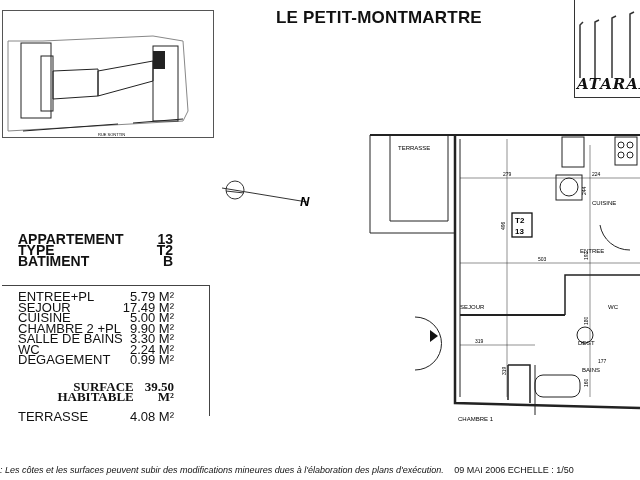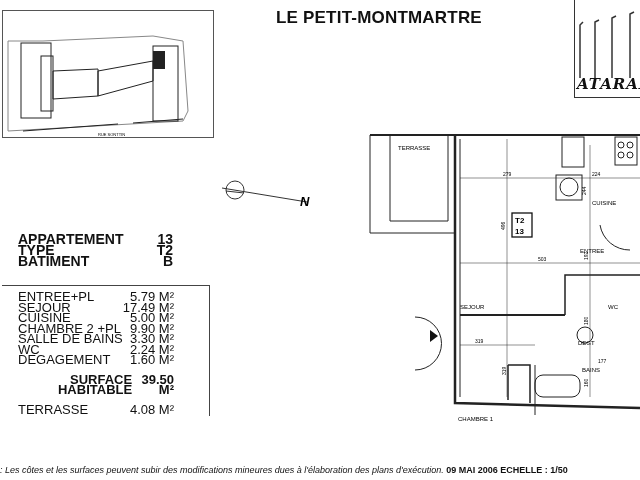--- a/index.html
+++ b/index.html
@@ -6,24 +6,24 @@
   body{width:640px;height:480px;background:#fff;position:relative;overflow:hidden;font-family:"Liberation Sans",sans-serif;color:#111;}
   .abs{position:absolute;}
   .title{left:276px;top:8px;font-size:17px;font-weight:bold;letter-spacing:0.2px;}
   .site-plan{left:2px;top:10px;width:210px;height:126px;border:1px solid #555;}
   .logo{left:574px;top:0;width:66px;height:97px;border-left:1px solid #333;border-bottom:1px solid #333;}
   .logo-text{position:absolute;bottom:4px;left:2px;font-size:15px;font-style:italic;font-weight:bold;letter-spacing:1px;font-family:"DejaVu Serif",serif;}
   .info{left:18px;top:234px;width:155px;font-size:14px;font-weight:bold;}
   .info .row{display:flex;justify-content:space-between;line-height:11px;}
   .areas{left:2px;top:285px;width:207px;height:130px;border-top:1px solid #444;border-right:1px solid #444;}
   .areas .row{display:flex;justify-content:space-between;font-size:13px;line-height:10.5px;padding:0 35px 0 16px;text-align:right;}
-  .areas .total{font-weight:bold;margin-top:9px;}
+  .areas .total{font-weight:bold;margin-top:16px;font-family:Liberation Serif, serif;}
   .areas .ter{margin-top:9px;}
   .footer{left:0;top:465px;font-size:9px;font-style:italic;white-space:nowrap;}
-  .footer .date{font-style:normal;font-weight:bold;}
+  .footer .date{font-style:normal;margin-left:8px;}
   .compass{left:222px;top:178px;}
   .plan-svg{left:360px;top:125px;}
 </style>
 </head>
 <body>
 
 <div class="abs title">LE PETIT-MONTMARTRE</div>
 
 <div class="abs site-plan">
   <svg width="210" height="126">
@@ -99,21 +99,21 @@
   <div class="row">
       <span>SALLE DE BAINS</span>
       <span>3.30 M²</span>
     </div>
   <div class="row">
       <span>WC</span>
       <span>2.24 M²</span>
     </div>
   <div class="row">
       <span>DEGAGEMENT</span>
-      <span>1.60 M²</span>
+      <span>0.99 M²</span>
     </div>
   <div class="row total">
       <span>SURFACE HABITABLE</span>
       <span>39.50 M²</span>
     </div>
   <div class="row ter">
       <span>TERRASSE</span>
       <span>4.08 M²</span>
     </div>
 </div>

